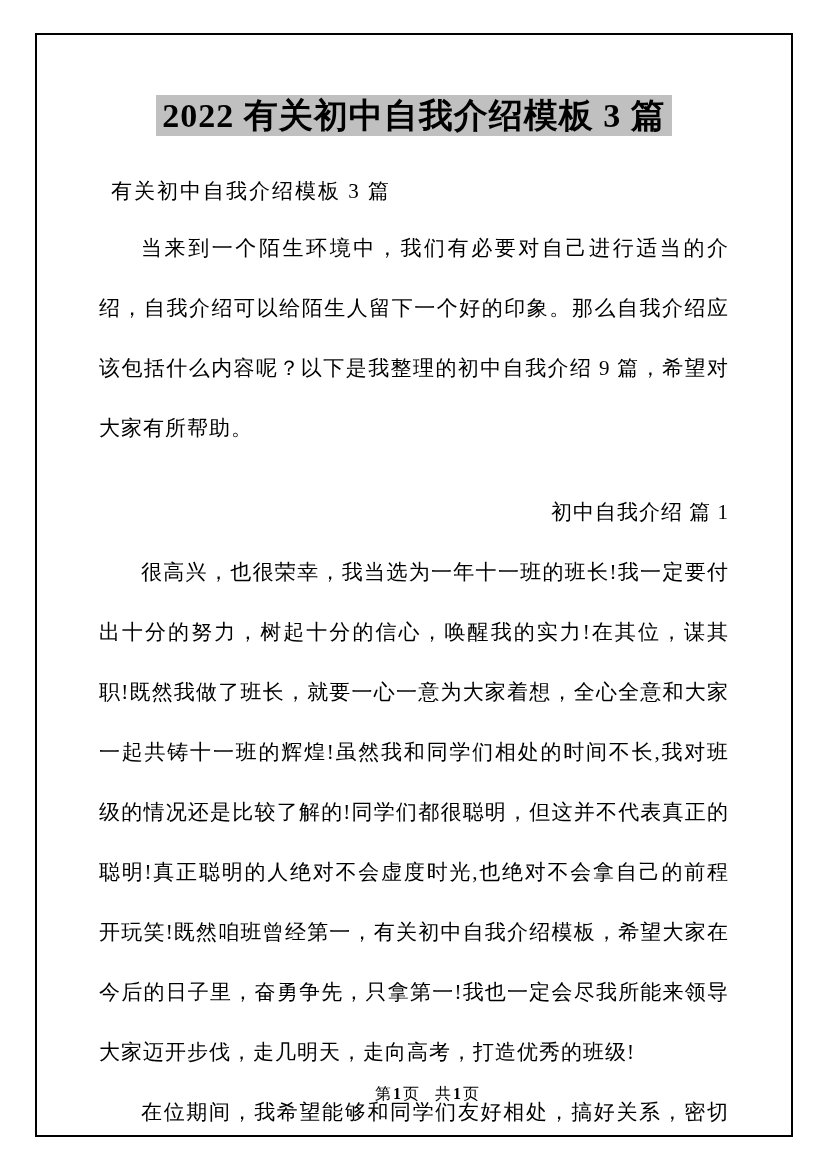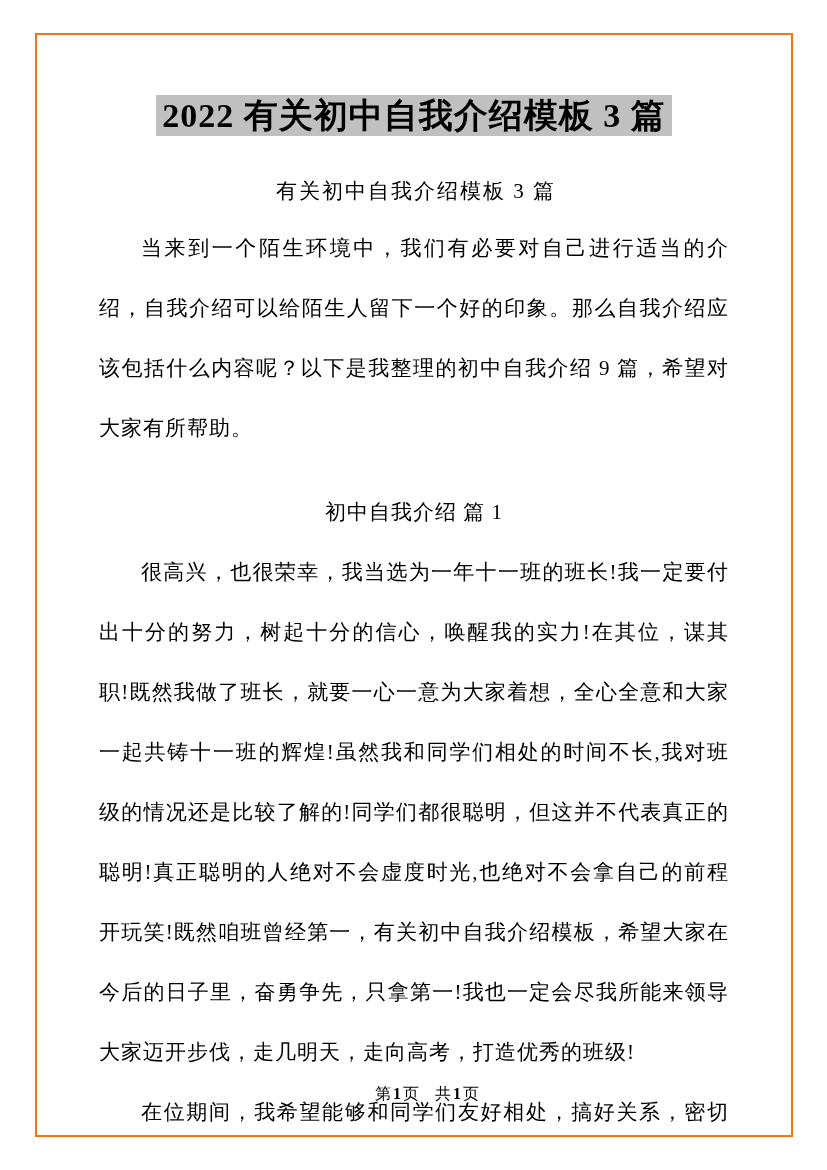--- a/index.html
+++ b/index.html
@@ -12,60 +12,60 @@
     color: #000000;
     overflow: hidden;
   }
   .page {
     position: absolute;
     left: 35px;
     top: 33px;
     width: 758px;
     height: 1104px;
     box-sizing: border-box;
-    border: 2px solid #f97316;
+    border: 2px solid #000000;
     background: #ffffff;
     padding: 55px 62px 0 62px;
     overflow: hidden;
   }
   .title {
     margin: 0;
     text-align: center;
     font-size: 34px;
     font-weight: bold;
     line-height: 52px;
     letter-spacing: 1px;
   }
   .title .highlight {
     background: #c0c0c0;
     padding: 2px 6px;
   }
   .subtitle {
-    margin: 34px 0 0 4px;
+    margin: 34px 0 0 12px;
     font-size: 21px;
     line-height: 30px;
     letter-spacing: 2px;
-    text-align: center;
+    text-align: left;
   }
   .body {
     margin: 0;
     font-size: 21px;
     line-height: 60px;
     letter-spacing: 1px;
     text-align: justify;
   }
   .intro {
     margin-top: 12px;
   }
   .indent {
     text-indent: 2em;
   }
   .heading {
     margin-top: 24px;
-    text-align: center;
+    text-align: right;
   }
   .footer {
     position: absolute;
     left: 0;
     right: 0;
     bottom: 30px;
     text-align: center;
     font-size: 16px;
     letter-spacing: 2px;
     padding-left: 28px;

